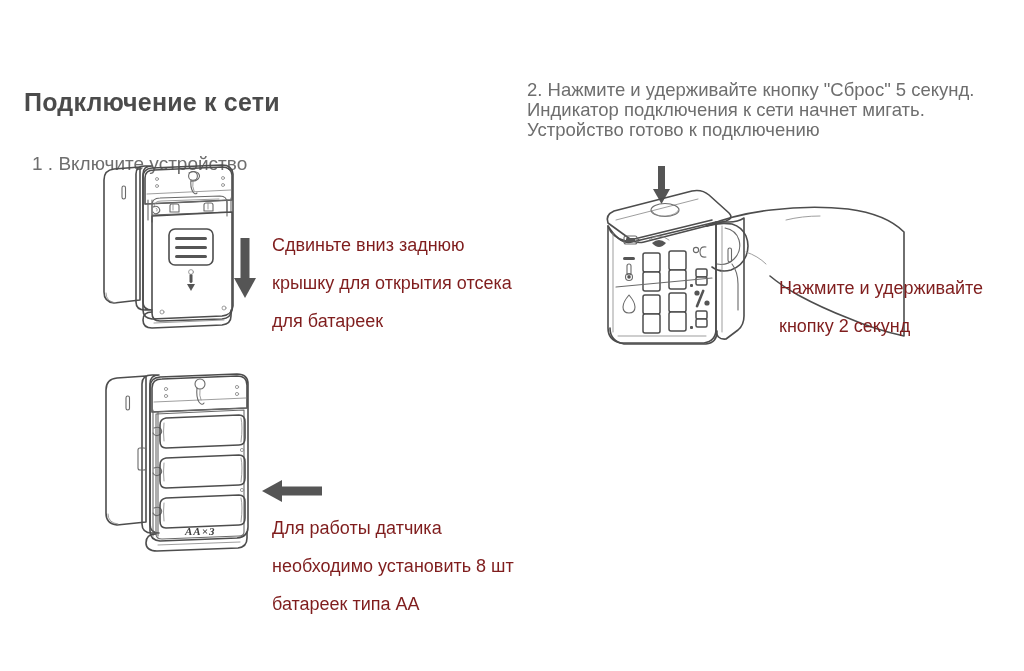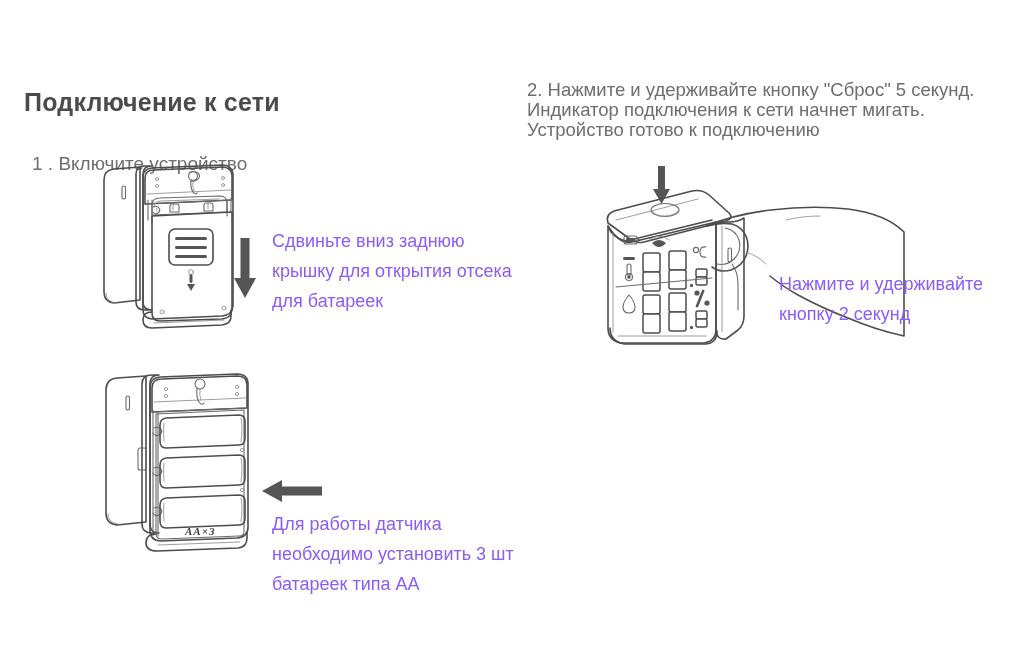--- a/index.html
+++ b/index.html
@@ -52,22 +52,22 @@
     top: 80px;
     width: 470px;
     font-size: 18.5px;
     line-height: 20px;
     color: #6e6e6e;
   }
 
   .caption {
     position: absolute;
     font-size: 18px;
-    line-height: 30px;
-    color: #8b5cf6;
+    line-height: 38px;
+    color: #7f1d1d;
   }
   .caption-cover   { left: 272px; top: 226px; width: 240px; }
   .caption-battery { left: 272px; top: 509px; width: 250px; }
   .caption-hold    { left: 779px; top: 269px; width: 230px; }
 
   
   .illus {
     position: absolute;
   }
   .illus svg { display: block; overflow: visible; }
@@ -361,17 +361,17 @@
           <circle class="fill-dark" cx="111" cy="133" r="2.6"></circle>
           <circle class="fill-dark" cx="121" cy="143" r="2.6"></circle>
           <rect class="fill-dark" x="113" y="129" width="2.6" height="19" rx="1.2" transform="rotate(22 114 138)"></rect>
         </g>
       </g>
     </svg>
   </div>
 
   <div class="caption caption-cover">Сдвиньте вниз заднюю крышку для открытия отсека для батареек</div>
 
-  <div class="caption caption-battery">Для работы датчика необходимо установить 3 шт батареек типа АА</div>
+  <div class="caption caption-battery">Для работы датчика необходимо установить 8 шт батареек типа АА</div>
 
   <div class="caption caption-hold">Нажмите и удерживайте кнопку 2 секунд</div>
 
 </div>
 
 </body></html>

